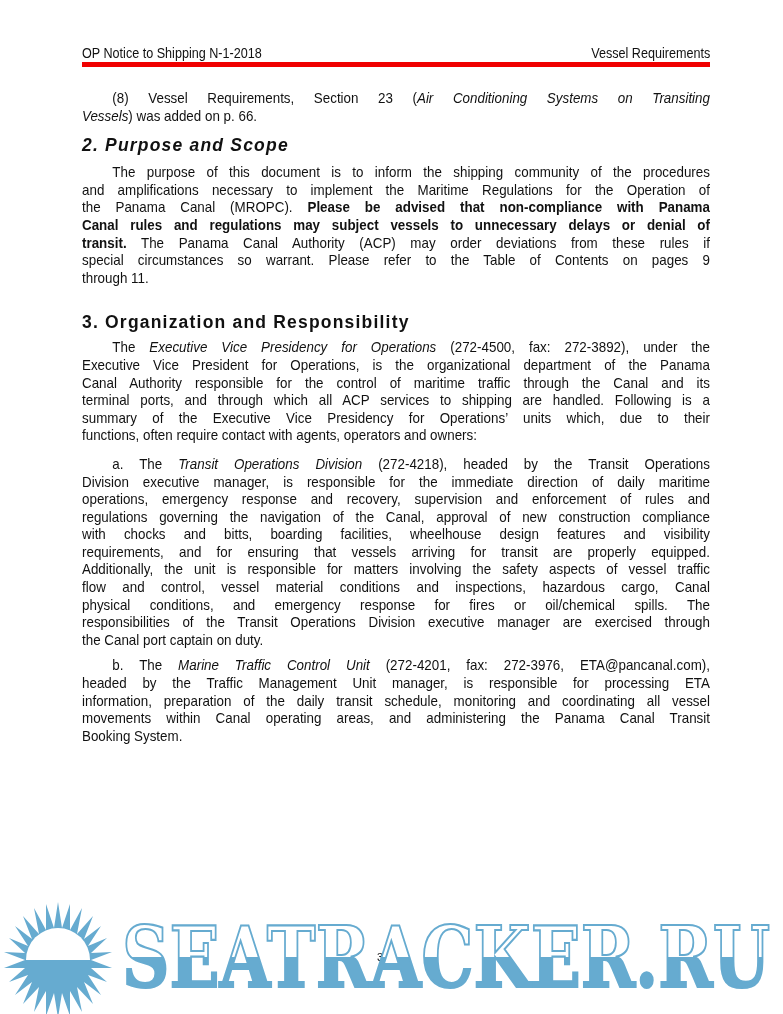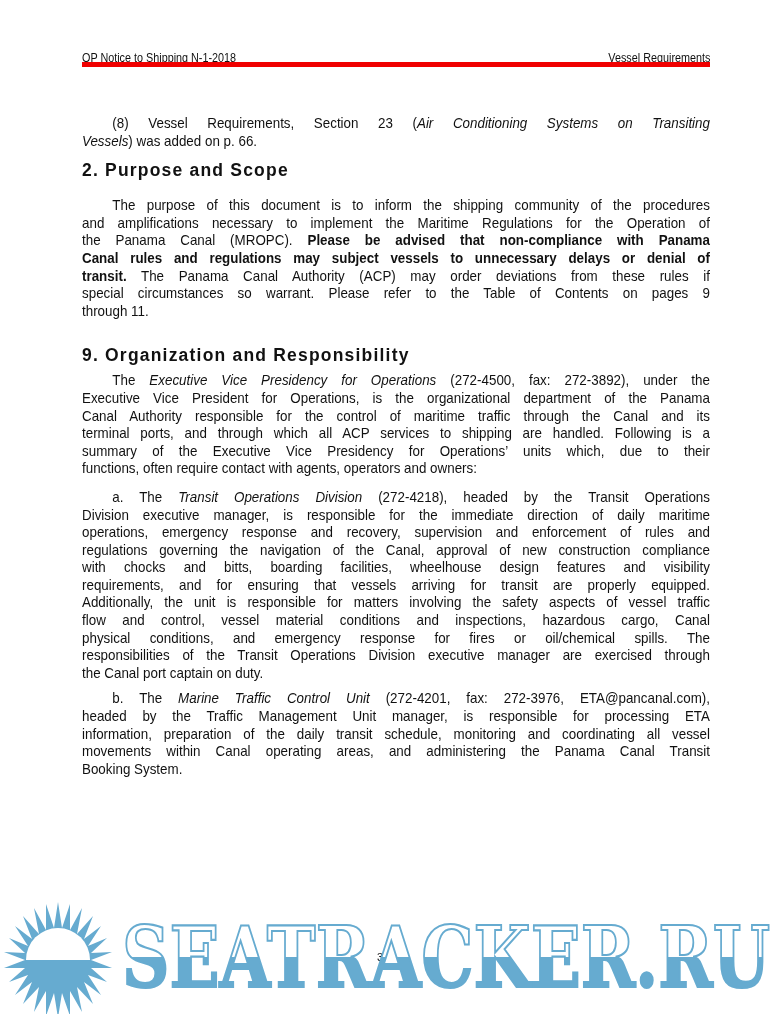--- a/index.html
+++ b/index.html
@@ -1,25 +1,25 @@
 <!DOCTYPE html>
 <html><head>
 <meta charset="utf-8">
 <style>
   html, body { margin: 0; padding: 0; background: #ffffff; }
   body { width: 783px; height: 1014px; position: relative; overflow: hidden;
          font-family: "Liberation Sans", sans-serif; color: #111; }
-  .page-header { position: absolute; left: 82px; top: 51px; width: 628px; height: 16px;
-                 font-size: 12px; display: flex; justify-content: space-between; }
+  .page-header { position: absolute; left: 82px; top: 45px; width: 628px; height: 16px;
+                 font-size: 14px; display: flex; justify-content: space-between; }
   .page-header span { transform: scaleX(0.9); display: inline-block; }
   .page-header .left { transform-origin: left center; }
   .page-header .right { transform-origin: right center; }
   .red-rule { position: absolute; left: 82px; top: 62px; width: 628px; height: 5px; background: #f00000; }
 
-  .body { position: absolute; left: 82px; top: 114px; width: 628px; }
+  .body { position: absolute; left: 82px; top: 89px; width: 628px; }
   .para { font-size: 15px; line-height: 17.6px; margin: 0 0 11px 0; }
   .line { display: block; width: 704px; transform: scaleX(0.892); transform-origin: left top;
           text-align: justify; text-align-last: justify; white-space: nowrap; overflow: visible; }
   .line.last { text-align: left; text-align-last: left; }
   .indent { padding-left: 34px; width: 670px; }
   .para i { font-style: italic; }
   .para b { font-weight: bold; }
   h2 { font-size: 17.5px; font-weight: bold; letter-spacing: 1.2px; margin: 0; line-height: 20px; }
 
   .watermark { position: absolute; left: 0; top: 890px; width: 783px; height: 124px; pointer-events: none; }
@@ -36,32 +36,32 @@
 
 <div class="body">
 
   <div class="para">
     <span class="line indent"><span>(8)  Vessel Requirements, Section 23 (</span><i>Air Conditioning Systems on Transiting</i></span>
     <span class="line last"><i>Vessels</i><span>) was added on p. 66.</span></span>
   </div>
 
 
 
-  <h2 style="margin-bottom:16px;">2.  Purpose and Scope</h2>
+  <h2 style="margin-bottom:8px;font-style:italic;">2.  Purpose and Scope</h2>
   <div class="para" style="margin-bottom:26px;">
     <span class="line indent">The purpose of this document is to inform the shipping community of the procedures</span>
     <span class="line">and amplifications necessary to implement the Maritime Regulations for the Operation of</span>
     <span class="line"><span>the Panama Canal (MROPC).  </span><b>Please be advised that non-compliance with Panama</b></span>
     <span class="line"><b>Canal rules and regulations may subject vessels to unnecessary delays or denial of</b></span>
     <span class="line"><b>transit.</b><span>  The Panama Canal Authority (ACP) may order deviations from these rules if</span></span>
     <span class="line">special circumstances so warrant.  Please refer to the Table of Contents on pages 9</span>
     <span class="line last">through 11.</span>
   </div>
 
-  <h2 style="margin-bottom:6px;">9.  Organization and Responsibility</h2>
+  <h2 style="margin-bottom:6px;">3.  Organization and Responsibility</h2>
   <div class="para">
     <span class="line indent"><span>The </span><i>Executive Vice Presidency for Operations</i><span> (272-4500, fax: 272-3892), under the</span></span>
     <span class="line">Executive Vice President for Operations, is the organizational department of the Panama</span>
     <span class="line">Canal Authority responsible for the control of maritime traffic through the Canal and its</span>
     <span class="line">terminal ports, and through which all ACP services to shipping are handled. Following is a</span>
     <span class="line">summary of the Executive Vice Presidency for Operations’ units which, due to their</span>
     <span class="line last">functions, often require contact with agents, operators and owners:</span>
   </div>
 
   <div class="para" style="margin-bottom:8px;">

